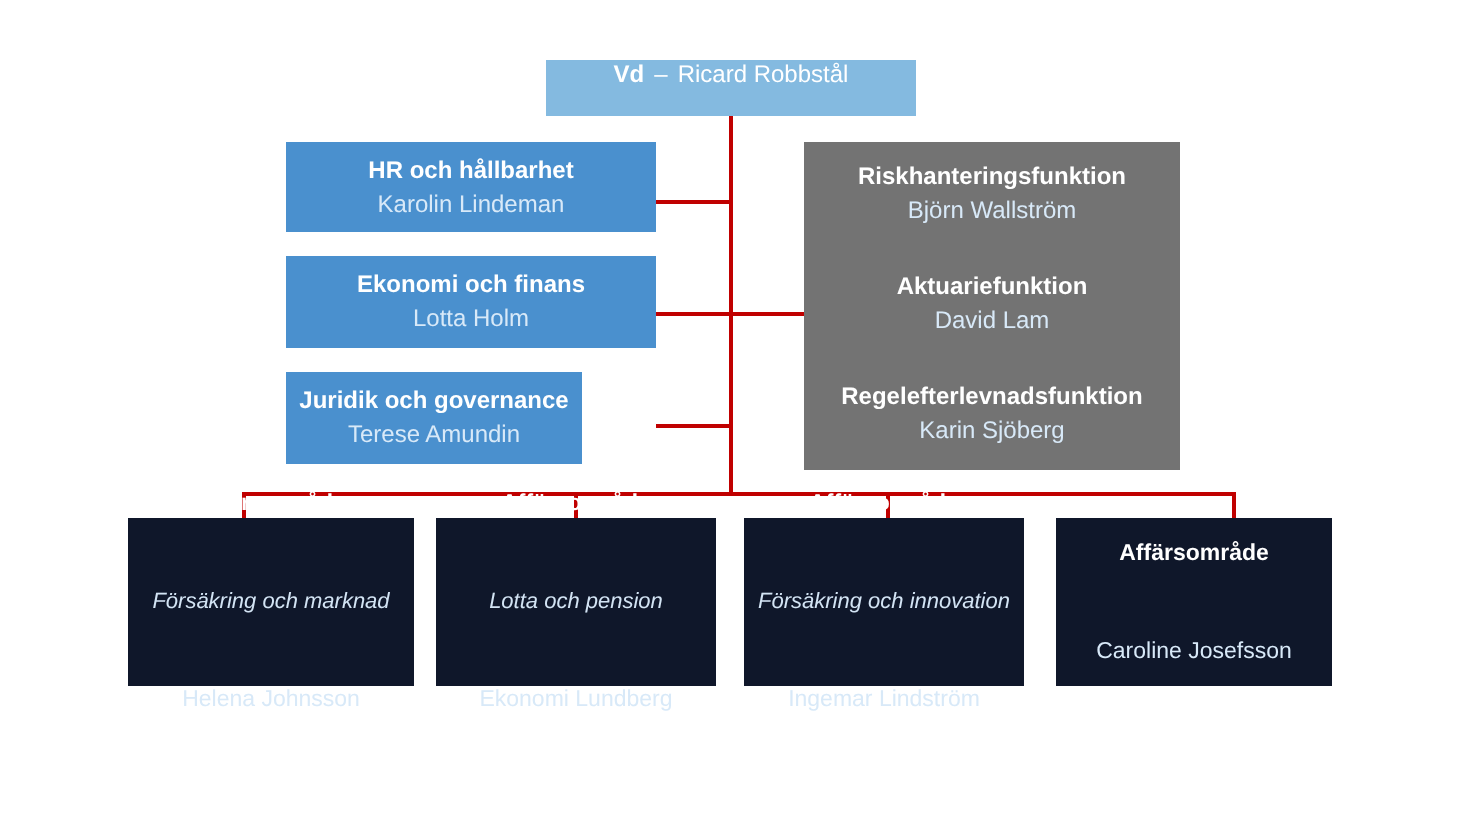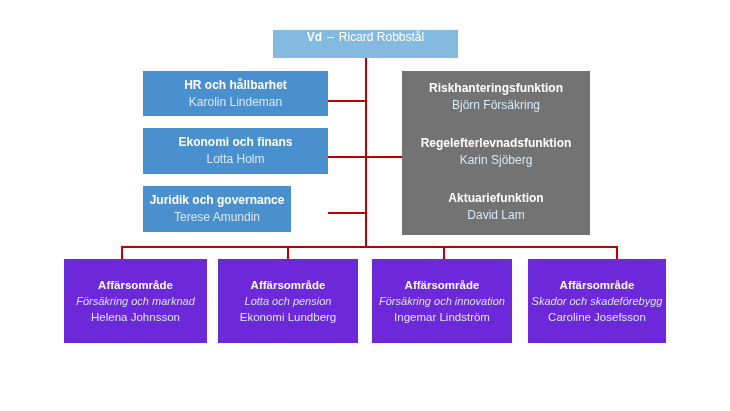--- a/index.html
+++ b/index.html
@@ -39,21 +39,21 @@
     align-items: flex-start;
     gap: 5px;
     font-size: 12px;
   }
   .node.staff { background: #4A90CE; }
   .node.functions {
     background: #737373;
     justify-content: space-between;
     padding: 9px 2px 11px 2px;
   }
-  .node.business { background: #6d28d9; }
+  .node.business { background: #0f172a; gap: 33px; }
   .title {
     font-weight: bold;
     font-size: 12px;
     line-height: 17px;
     color: #ffffff;
   }
   .person {
     font-size: 12px;
     line-height: 17px;
     color: #D8E9F8;
@@ -100,29 +100,29 @@
   </div>
 
   <div class="node staff" style="left:143px; top:186px; width:148px; height:46px;">
     <div class="title">Juridik och governance</div>
     <div class="person">Terese Amundin</div>
   </div>
 
   <div class="node functions" style="left:402px; top:71px; width:188px; height:164px;">
     <div class="func-entry">
       <div class="title">Riskhanteringsfunktion</div>
-      <div class="person">Björn Försäkring</div>
+      <div class="person">Björn Wallström</div>
+    </div>
+    <div class="func-entry">
+      <div class="title">Aktuariefunktion</div>
+      <div class="person">David Lam</div>
     </div>
     <div class="func-entry">
       <div class="title">Regelefterlevnadsfunktion</div>
       <div class="person">Karin Sjöberg</div>
-    </div>
-    <div class="func-entry">
-      <div class="title">Aktuariefunktion</div>
-      <div class="person">David Lam</div>
     </div>
   </div>
 
   <div class="node business" style="left:64px; top:259px; width:143px; height:84px;">
     <div class="title">Affärsområde</div>
     <div class="subtitle">Försäkring och marknad</div>
     <div class="person">Helena Johnsson</div>
   </div>
 
   <div class="node business" style="left:218px; top:259px; width:140px; height:84px;">
@@ -132,17 +132,16 @@
   </div>
 
   <div class="node business" style="left:372px; top:259px; width:140px; height:84px;">
     <div class="title">Affärsområde</div>
     <div class="subtitle">Försäkring och innovation</div>
     <div class="person">Ingemar Lindström</div>
   </div>
 
   <div class="node business" style="left:528px; top:259px; width:138px; height:84px;">
     <div class="title">Affärsområde</div>
-    <div class="subtitle">Skador och skadeförebygg</div>
     <div class="person">Caroline Josefsson</div>
   </div>
 
 </div>
 
 </body></html>

